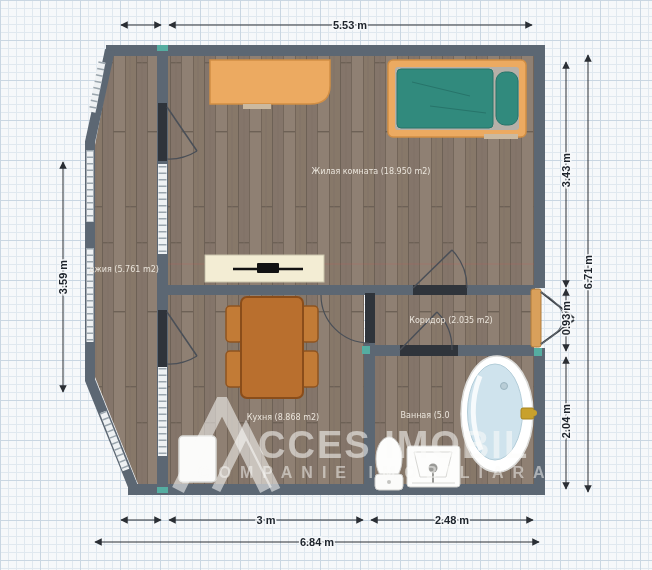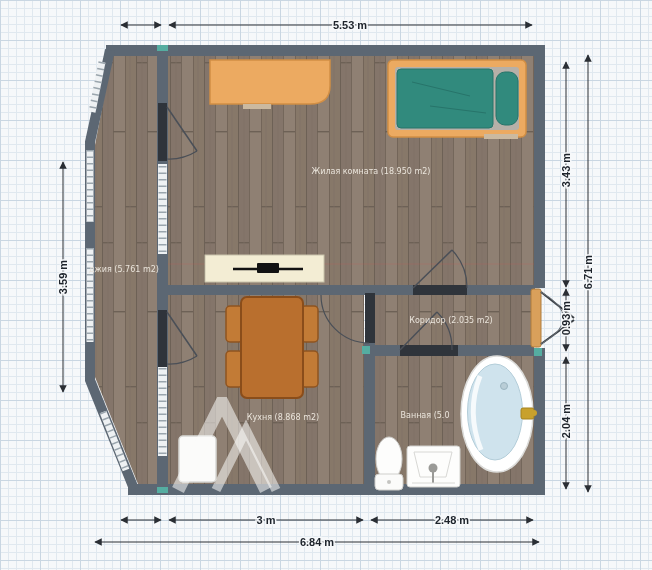--- a/index.html
+++ b/index.html
@@ -227,15 +227,17 @@
     <line class="dimline" x1="95" y1="542" x2="539" y2="542" marker-start="url(#arr)" marker-end="url(#arr)"></line>
     <text class="dimtxt" x="317" y="546">6.84 m</text>
   </g>
 </svg>
 
 <div class="watermark">
   <svg class="wm-logo" width="112" height="96" viewBox="0 0 112 96">
     <path d="M 8 93 L 52 5 L 96 93" fill="none" stroke="rgba(252,252,250,0.55)" stroke-width="13"></path>
     <path d="M 46 93 L 76 33 L 106 93" fill="none" stroke="rgba(252,252,250,0.55)" stroke-width="9.5"></path>
   </svg>
+  <div class="wm-brand">CCES IMOBIL</div>
+  <div class="wm-tagline">COMPANIE IMOBILIARA</div>
 </div>
 
 </div>
 
 </body></html>

